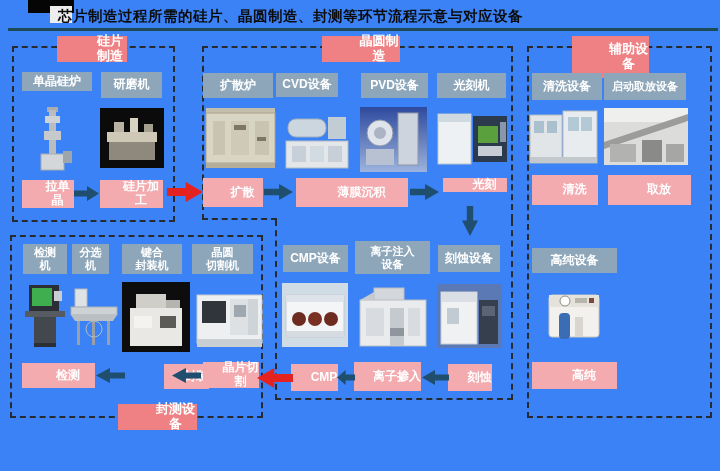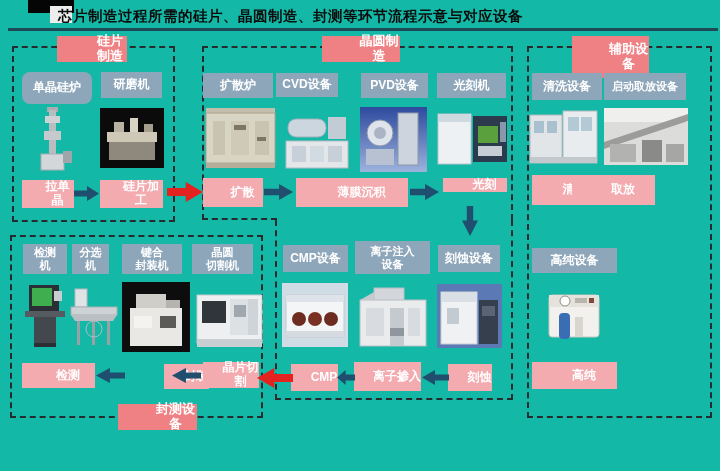--- a/index.html
+++ b/index.html
@@ -1,16 +1,16 @@
 <!DOCTYPE html>
 <html><head>
 <meta charset="utf-8">
 <style>
   html,body{margin:0;padding:0;background:#ffffff;}
-  .stage{position:relative;width:720px;height:471px;background:#14b8a6;overflow:hidden;
+  .stage{position:relative;width:720px;height:471px;background:#3b82f6;overflow:hidden;
          font-family:"Liberation Sans","DejaVu Sans",sans-serif;}
   .blackbar{position:absolute;left:28px;top:0;width:46px;height:13px;background:#050505;}
   .wm{position:absolute;left:50px;top:6px;width:22px;height:17px;background:#ededed;}
   .title{position:absolute;left:58px;top:7px;font-size:14.5px;font-weight:bold;color:#0c0c0c;letter-spacing:0.5px;}
   .rule{position:absolute;left:8px;top:28px;width:710px;height:3px;background:#1d4a57;}
   .box{position:absolute;border:2px dashed #262b30;box-sizing:border-box;}
   .nob{border-bottom:none;}
   .not{border-top:none;}
   .connector{position:absolute;left:202px;top:218px;width:75px;height:0;border-top:2px dashed #262b30;}
   .badge{position:absolute;display:flex;align-items:center;justify-content:center;
@@ -42,21 +42,21 @@
   <div class="box not" style="left:275px;top:220px;width:238px;height:180px;"></div>
   <div class="connector"></div>
   <div class="box" style="left:527px;top:46px;width:185px;height:372px;"></div>
   <div class="box" style="left:10px;top:235px;width:253px;height:183px;"></div>
 
   <div class="badge coral" style="left:57px;top:36px;width:70px;height:26px;">硅片制造</div>
   <div class="badge coral" style="left:322px;top:36px;width:78px;height:26px;">晶圆制造</div>
   <div class="badge coral" style="left:572px;top:36px;width:77px;height:42px;">辅助设备</div>
   <div class="badge coral" style="left:118px;top:404px;width:79px;height:26px;">封测设备</div>
 
-  <div class="badge bluebadge" style="left:22px;top:72px;width:70px;height:32px;border-radius:8px;">单晶硅炉</div>
+  <div class="badge bluebadge" style="left:22px;top:72px;width:70px;height:19px;">单晶硅炉</div>
   <div class="badge bluebadge" style="left:101px;top:72px;width:61px;height:26px;">研磨机</div>
 
   <svg class="img" style="left:30px;top:107px" width="43" height="70">
     <rect x="17" y="0" width="11" height="5" fill="#a9adb0"></rect>
     <rect x="19" y="3" width="7" height="44" fill="#b9bdc0"></rect>
     <rect x="15" y="9" width="15" height="7" fill="#cfd3d6"></rect>
     <rect x="14" y="24" width="17" height="9" fill="#c6cacd"></rect>
     <rect x="11" y="47" width="23" height="16" fill="#d4d7d9" stroke="#a8aeb3"></rect>
     <rect x="33" y="44" width="9" height="12" fill="#9fa6ab"></rect>
   </svg>
@@ -179,21 +179,21 @@
   <svg class="img" style="left:604px;top:108px" width="84" height="57">
     <rect width="84" height="57" fill="#dcdcda"></rect>
     <rect width="84" height="14" fill="#efefed"></rect>
     <polygon points="0,34 84,6 84,13 0,41" fill="#9c9c9a"></polygon>
     <rect x="6" y="36" width="26" height="18" fill="#b2b2b0"></rect>
     <rect x="38" y="32" width="20" height="22" fill="#8a8a88"></rect>
     <rect x="62" y="36" width="18" height="18" fill="#a6a6a4"></rect>
   </svg>
 
   <div class="badge pink" style="left:532px;top:175px;width:66px;height:30px;">清洗</div>
-  <div class="badge pink" style="left:572px;top:175px;width:83px;height:30px;">取放</div>
+  <div class="badge pink" style="left:608px;top:175px;width:83px;height:30px;">取放</div>
 
   <div class="badge bluebadge" style="left:532px;top:248px;width:85px;height:25px;">高纯设备</div>
 
   <svg class="img" style="left:545px;top:287px" width="60" height="55">
     <rect x="4" y="8" width="50" height="42" rx="3" fill="#f2f1ed" stroke="#c8c5bc"></rect>
     <rect x="4" y="8" width="50" height="12" fill="#e4e2da"></rect>
     <circle cx="20" cy="14" r="5" fill="#ffffff" stroke="#8f8c84"></circle>
     <rect x="30" y="11" width="12" height="5" fill="#b8b5ac"></rect>
     <rect x="44" y="11" width="5" height="5" fill="#7c4a3a"></rect>
     <rect x="14" y="26" width="11" height="26" rx="4" fill="#3a6db3"></rect>

